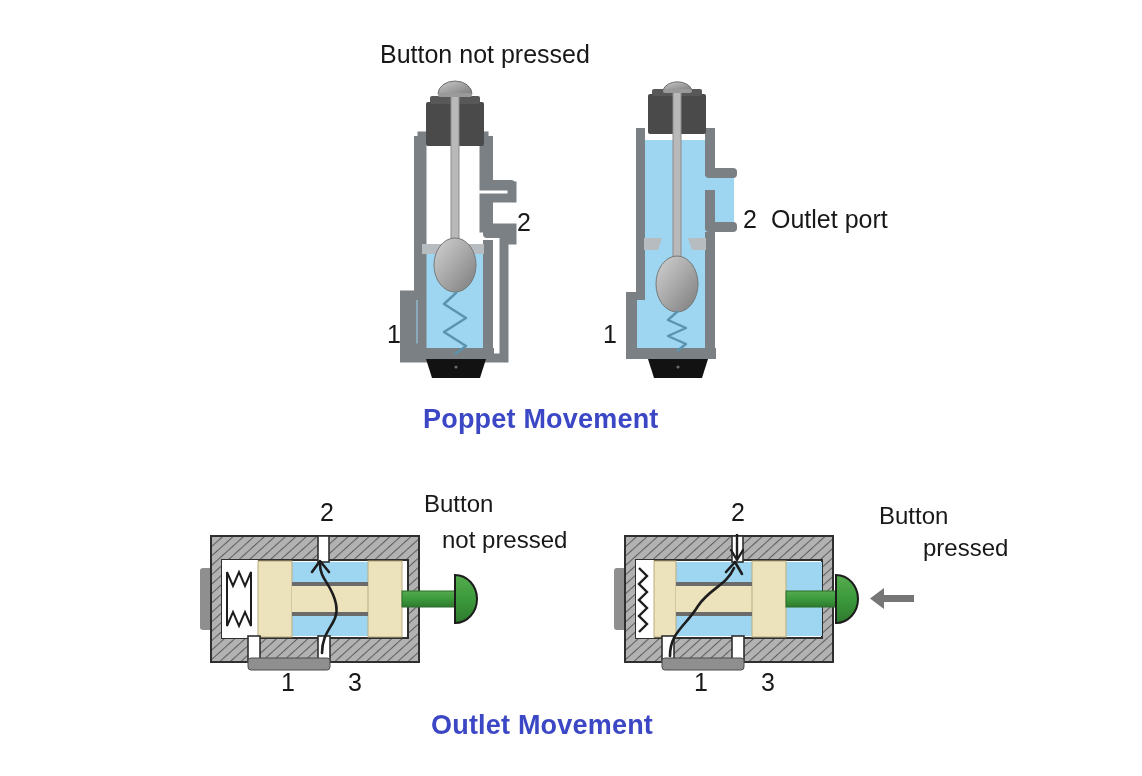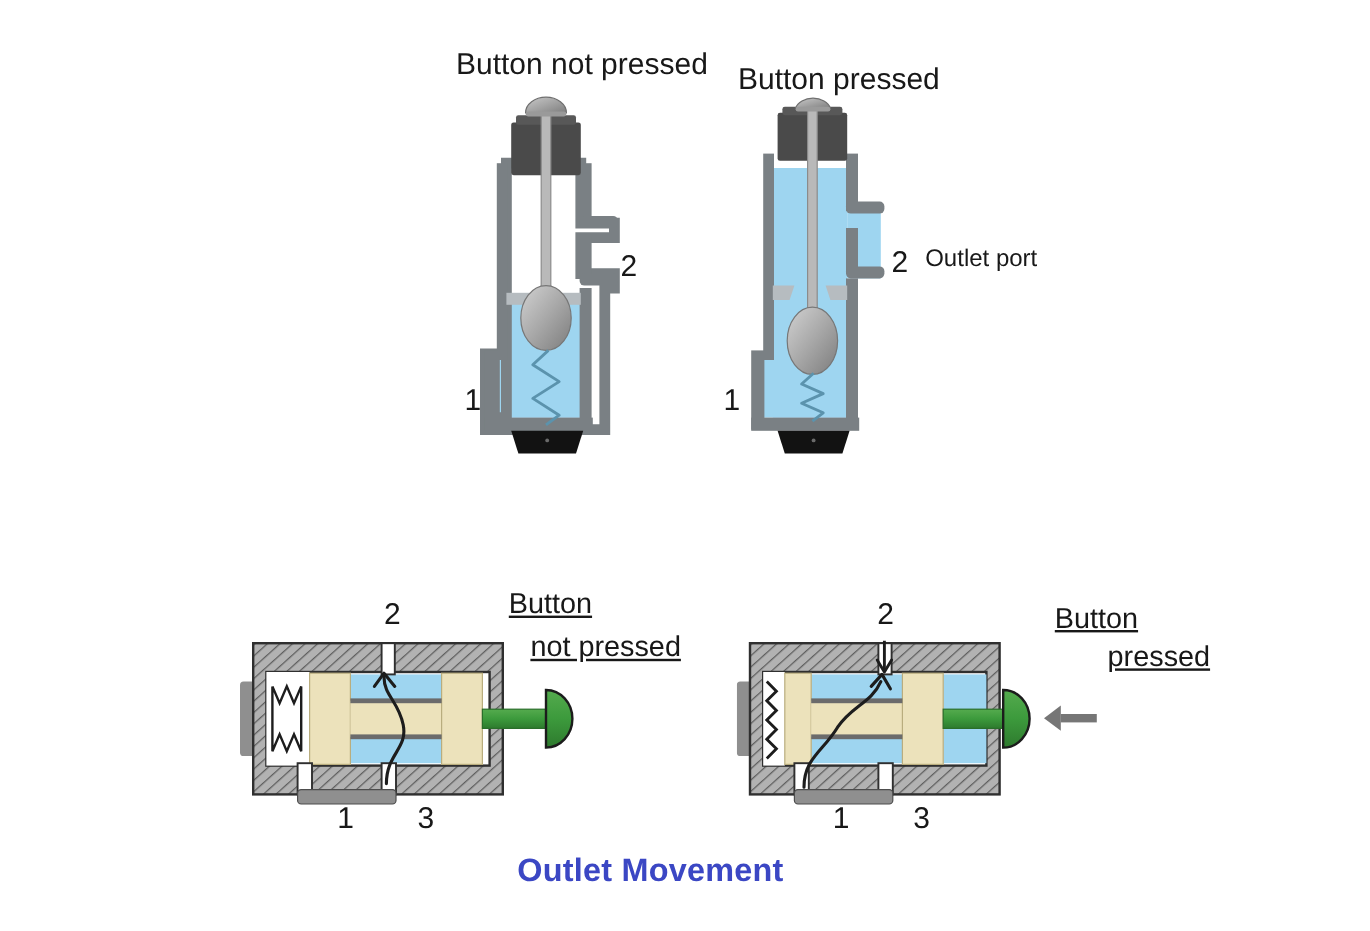--- a/index.html
+++ b/index.html
@@ -22,43 +22,42 @@
     height: 720px;
   }
   .lbl {
     position: absolute;
     font-family: "Liberation Sans", sans-serif;
     color: #181818;
     white-space: pre;
     line-height: 1.12;
   }
   .lbl-top   { font-size: 25px; }
-  .lbl-port  { font-size: 20px; }
+  .lbl-port  { font-size: 25px; }
   .lbl-num   { font-size: 25px; }
-  .lbl-multi { font-size: 24px; text-decoration: underline; }
+  .lbl-multi { font-size: 24px; }
   .caption {
     position: absolute;
     font-family: "Liberation Sans", sans-serif;
     font-weight: bold;
     font-size: 27px;
     color: #3b47c4;
     letter-spacing: .2px;
     white-space: pre;
   }
   svg { display: block; }
   .fig { position: absolute; }
 </style>
 </head>
 <body>
 
 <div class="stage">
 
   <div class="lbl lbl-top" style="left:380px; top:40px;">Button not pressed</div>
 
-  <div class="lbl lbl-top" style="left:615px; top:52px;">Button pressed</div>
 
   <div class="lbl lbl-num" style="left:387px; top:320px;">1</div>
   <div class="lbl lbl-num" style="left:517px; top:208px;">2</div>
 
   <div class="lbl lbl-num" style="left:743px; top:205px;">2</div>
   <div class="lbl lbl-port" style="left:771px; top:205px;">Outlet port</div>
   <div class="lbl lbl-num" style="left:603px; top:320px;">1</div>
 
   <div class="fig" style="left:400px; top:80px;">
     <svg width="160" height="310" viewBox="0 0 160 310">
@@ -144,20 +143,21 @@
 
       <ellipse cx="55" cy="204" rx="21" ry="28" fill="url(#ballG)" stroke="#777" stroke-width="1"></ellipse>
 
       <polyline points="56,231 46,240 64,248 46,256 64,264 55,271" fill="none" stroke="#5b93ad" stroke-width="2.4" stroke-linejoin="round"></polyline>
 
       <path d="M26 279 L86 279 L80 298 L32 298 Z" fill="#121212"></path>
       <circle cx="56" cy="287" r="1.6" fill="#6a6a6a"></circle>
     </svg>
   </div>
 
+  <div class="caption" style="left:423px; top:404px;">Poppet Movement</div>
 
   <div class="lbl lbl-num" style="left:320px; top:498px;">2</div>
   <div class="lbl lbl-num" style="left:281px; top:668px;">1</div>
   <div class="lbl lbl-num" style="left:348px; top:668px;">3</div>
 
   <div class="lbl lbl-multi" style="left:424px; top:491px;">Button</div>
   <div class="lbl lbl-multi" style="left:442px; top:527px;">not pressed</div>
 
   <div class="lbl lbl-num" style="left:731px; top:498px;">2</div>
   <div class="lbl lbl-num" style="left:694px; top:668px;">1</div>

